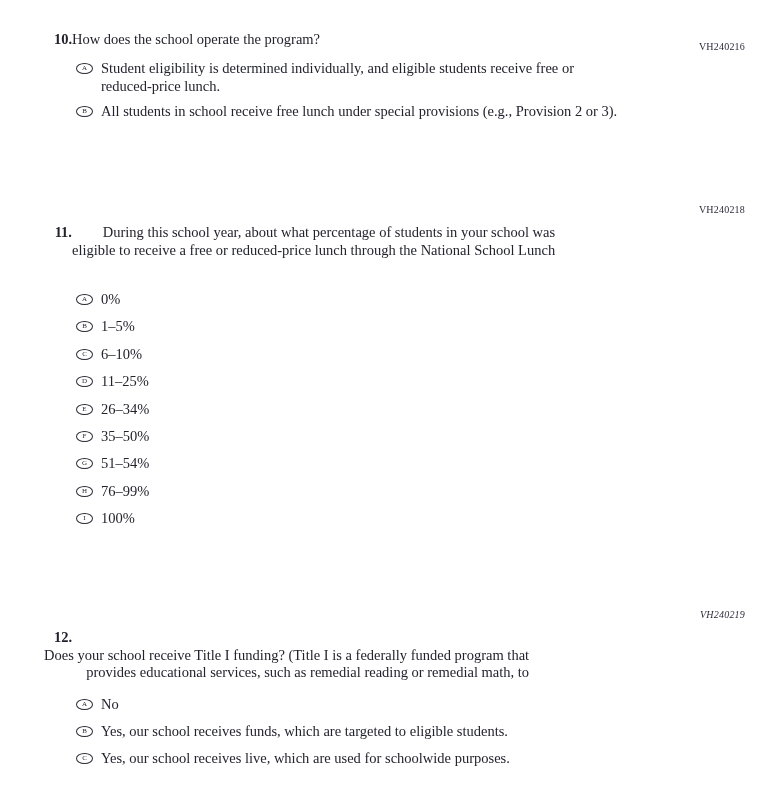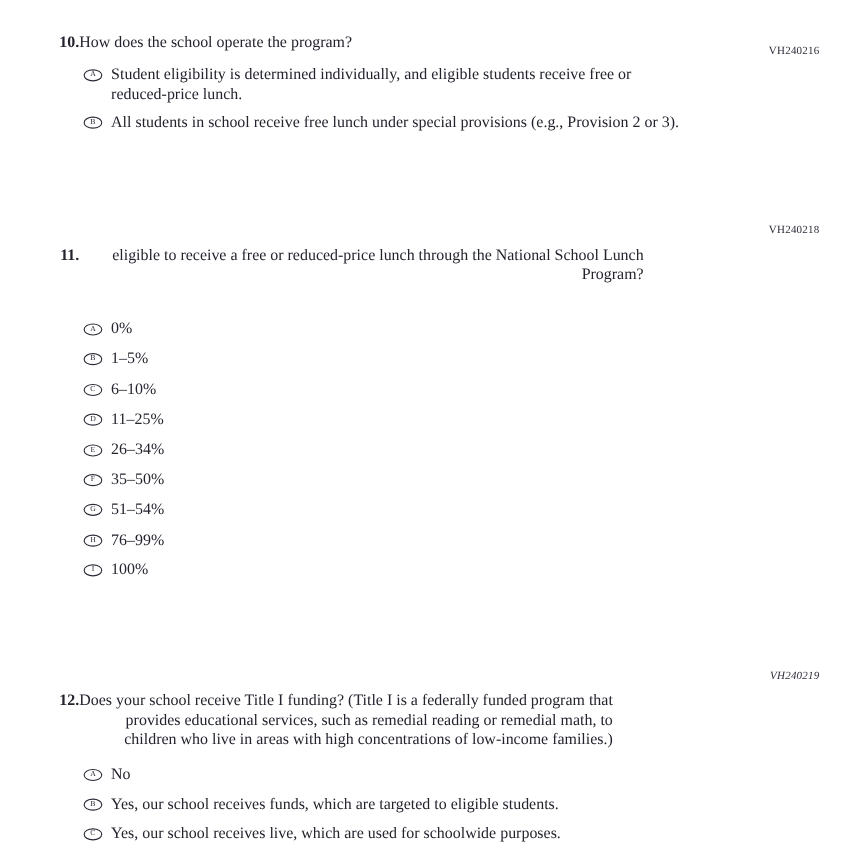--- a/index.html
+++ b/index.html
@@ -95,25 +95,25 @@
     <span class="bubble">
         <span class="bletter">B</span>
       </span>
     <span class="optlabel">
       <span class="line">All students in school receive free lunch under special provisions (e.g., Provision 2 or 3).</span>
     </span>
   </div>
 
   <div class="code" style="top:204px;margin-left:48px;">VH240218</div>
 
-  <div class="q" style="top:224px;gap:30px;">
+  <div class="q" style="top:224px;">
     <span class="qnum">11.</span>
     <span class="qtext">
+      <span class="line">During this school year, about what percentage of students in your school was</span>
       <span class="line">eligible to receive a free or reduced-price lunch through the National School Lunch</span>
-      <span class="line">Program?</span>
     </span>
   </div>
 
   <div class="optgroup" style="top:291px;">
     <div class="optrow row27">
       <span class="bubble">
           <span class="bletter">A</span>
         </span>
       <span class="optlabel">0%</span>
     </div>
@@ -162,26 +162,25 @@
     <div class="optrow row27">
       <span class="bubble">
           <span class="bletter">I</span>
         </span>
       <span class="optlabel">100%</span>
     </div>
   </div>
 
   <div class="code" style="top:609px;font-style:italic;">VH240219</div>
 
-  <div class="q" style="top:629px;">
+  <div class="q" style="top:629px;flex-direction:column;">
     <span class="qnum">12.</span>
     <span class="qtext">
       <span class="line">Does your school receive Title I funding? (Title I is a federally funded program that</span>
       <span class="line">provides educational services, such as remedial reading or remedial math, to</span>
-      <span class="line">children who live in areas with high concentrations of low-income families.)</span>
     </span>
   </div>
 
   <div class="optgroup" style="top:696px;">
     <div class="optrow row27b">
       <span class="bubble">
           <span class="bletter">A</span>
         </span>
       <span class="optlabel">No</span>
     </div>

